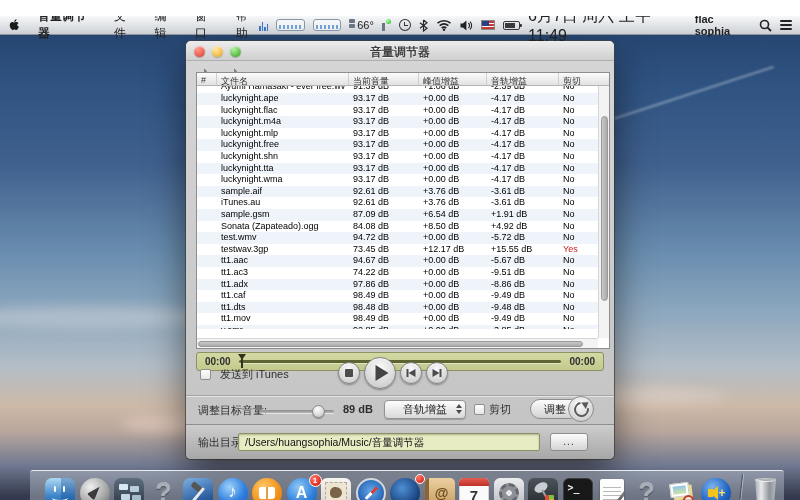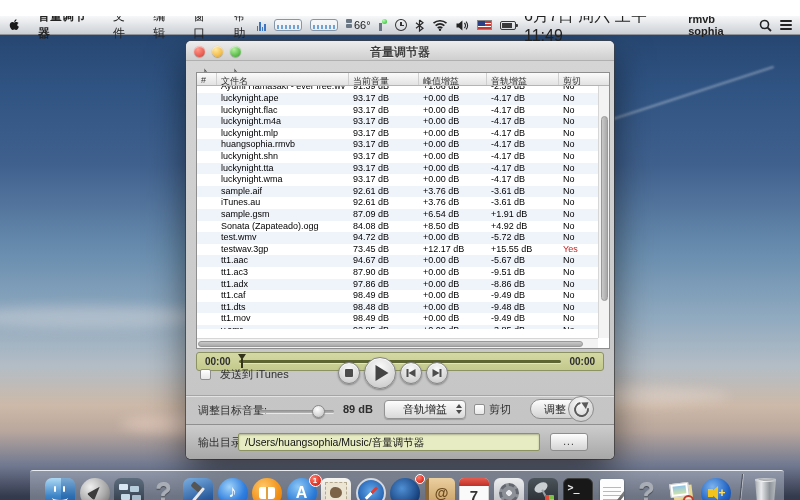--- a/index.html
+++ b/index.html
@@ -361,21 +361,21 @@
       <span class="mb-svg">
         <svg width="13" height="11" viewBox="0 0 13 11">
             <path d="M0.5 3.6h2.4L6.4 0.6v9.8L2.9 7.4H0.5z" fill="#222"></path>
             <path d="M8.4 3a3.4 3.4 0 0 1 0 5" stroke="#222" stroke-width="1.1" fill="none"></path>
             <path d="M10 1.6a5.6 5.6 0 0 1 0 7.8" stroke="#222" stroke-width="1.1" fill="none"></path>
           </svg>
       </span>
       <span class="flag-icon"></span>
       <span class="battery-icon"></span>
       <span style="font-size:16px">6月7日 周六 上午11:49</span>
-      <span class="mb-user">rmvb sophia</span>
+      <span class="mb-user">flac sophia</span>
       <span class="mb-svg">
         <svg width="13" height="13" viewBox="0 0 13 13">
             <circle cx="5.5" cy="5.5" r="4" stroke="#222" stroke-width="1.6" fill="none"></circle>
             <path d="M8.6 8.6 L12 12" stroke="#222" stroke-width="1.8"></path>
           </svg>
       </span>
       <span class="list-icon">
           <i></i>
           <i></i>
           <i></i>
@@ -447,21 +447,21 @@
           <div class="trow">
             <div class="tc c-num"></div>
             <div class="tc c-name">luckynight.mlp</div>
             <div class="tc c-current">93.17 dB</div>
             <div class="tc c-peak">+0.00 dB</div>
             <div class="tc c-track">-4.17 dB</div>
             <div class="tc c-clip">No</div>
           </div>
           <div class="trow">
             <div class="tc c-num"></div>
-            <div class="tc c-name">huangsophia.rmvb</div>
+            <div class="tc c-name">luckynight.free</div>
             <div class="tc c-current">93.17 dB</div>
             <div class="tc c-peak">+0.00 dB</div>
             <div class="tc c-track">-4.17 dB</div>
             <div class="tc c-clip">No</div>
           </div>
           <div class="trow">
             <div class="tc c-num"></div>
             <div class="tc c-name">luckynight.shn</div>
             <div class="tc c-current">93.17 dB</div>
             <div class="tc c-peak">+0.00 dB</div>
@@ -536,21 +536,21 @@
             <div class="tc c-num"></div>
             <div class="tc c-name">tt1.aac</div>
             <div class="tc c-current">94.67 dB</div>
             <div class="tc c-peak">+0.00 dB</div>
             <div class="tc c-track">-5.67 dB</div>
             <div class="tc c-clip">No</div>
           </div>
           <div class="trow">
             <div class="tc c-num"></div>
             <div class="tc c-name">tt1.ac3</div>
-            <div class="tc c-current">87.90 dB</div>
+            <div class="tc c-current">74.22 dB</div>
             <div class="tc c-peak">+0.00 dB</div>
             <div class="tc c-track">-9.51 dB</div>
             <div class="tc c-clip">No</div>
           </div>
           <div class="trow">
             <div class="tc c-num"></div>
             <div class="tc c-name">tt1.adx</div>
             <div class="tc c-current">97.86 dB</div>
             <div class="tc c-peak">+0.00 dB</div>
             <div class="tc c-track">-8.86 dB</div>

